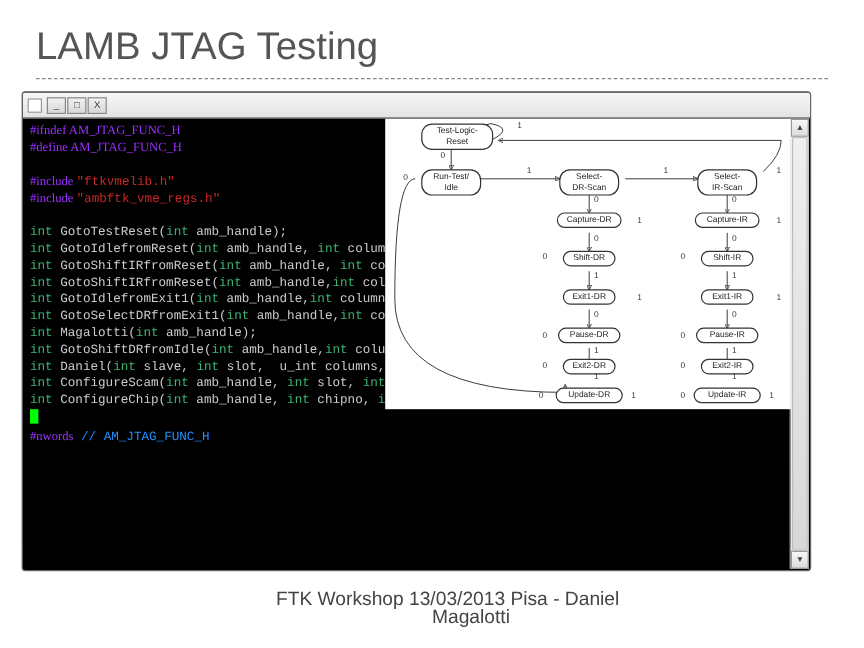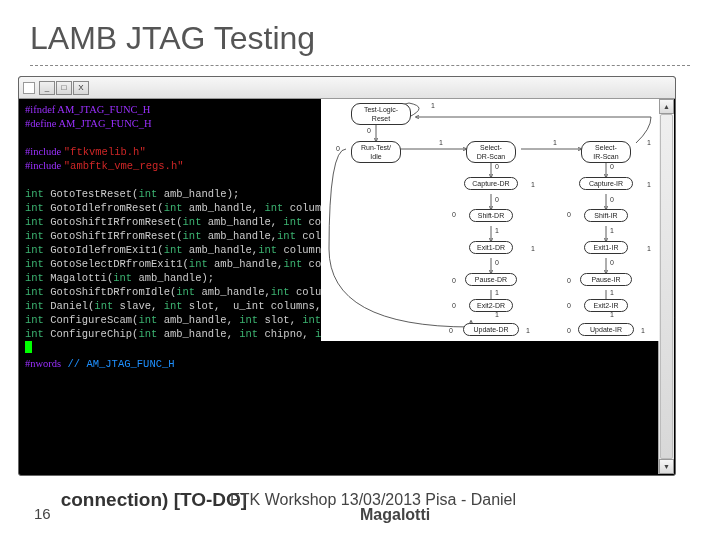--- a/index.html
+++ b/index.html
@@ -303,21 +303,17 @@
       <div class="dlabel" style="left:246px; top:203px;">0</div>
       <div class="dlabel" style="left:174px; top:212px;">1</div>
       <div class="dlabel" style="left:289px; top:212px;">1</div>
       <div class="dlabel" style="left:205px; top:228px;">1</div>
       <div class="dlabel" style="left:128px; top:228px;">0</div>
       <div class="dlabel" style="left:320px; top:228px;">1</div>
       <div class="dlabel" style="left:246px; top:228px;">0</div>
     </div>
   </div>
 
-  <div class="footer">
-    <div class="pagenum">16</div>
-    <div class="frag">connection) [TO-DO]</div>
-  </div>
   <div class="credit">
     <span>FTK Workshop 13/03/2013 Pisa - Daniel</span><br>
-    <span style="margin-left:130px;font-weight:bold;">Magalotti</span>
+    <span style="margin-left:130px;">Magalotti</span>
   </div>
 </div>
 
 </body></html>

